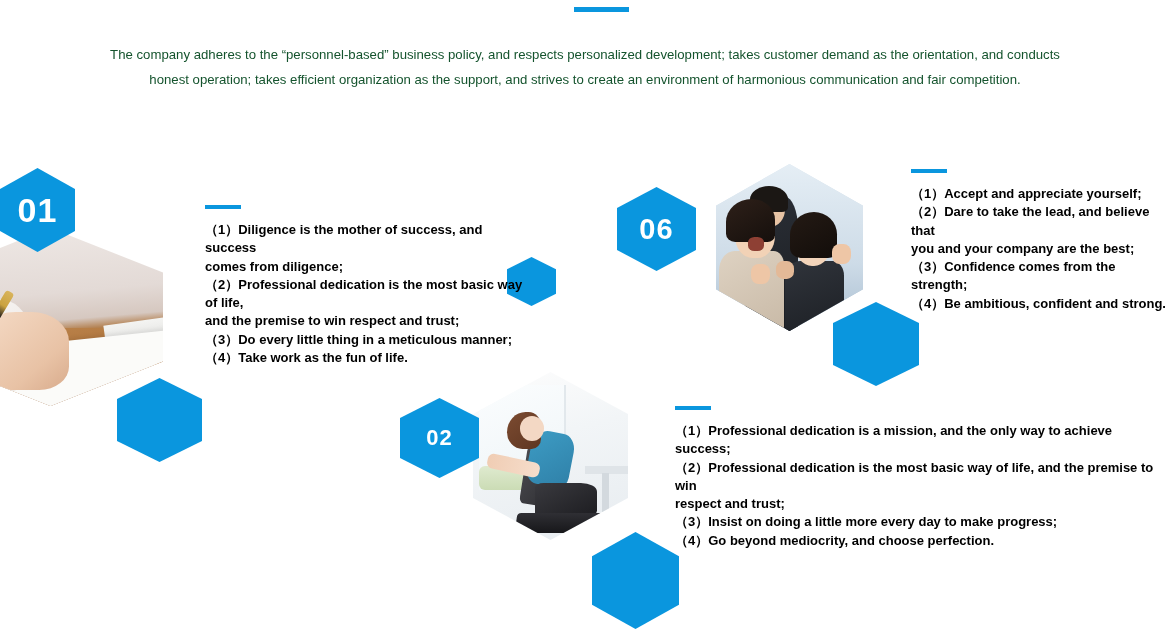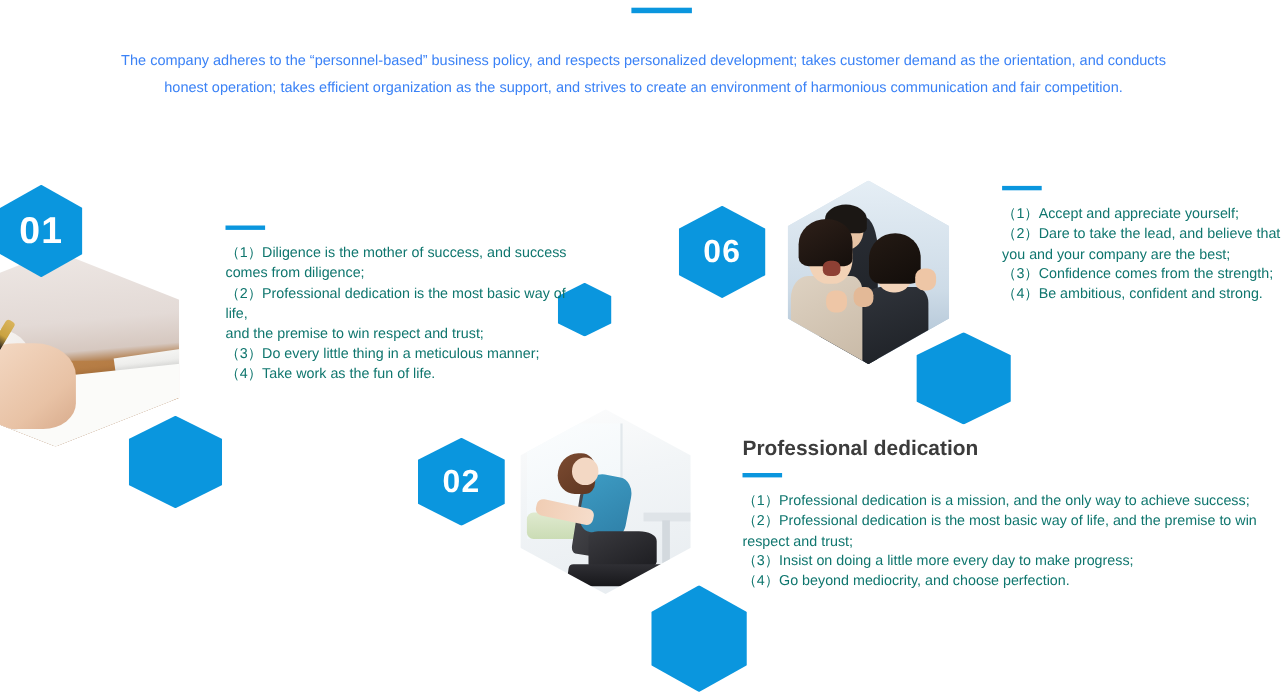--- a/index.html
+++ b/index.html
@@ -32,42 +32,42 @@
 
   
   .intro {
     position: absolute;
     left: 105px;
     top: 42px;
     width: 960px;
     text-align: center;
     font-size: 13.2px;
     line-height: 25px;
-    color: #3b82f6;
+    color: #14532d;
   }
 
   
   .hex {
     position: absolute;
     clip-path: polygon(50% 0%, 100% 25%, 100% 75%, 50% 100%, 0% 75%, 0% 25%);
   }
   .hex-solid { background: #0a96de; }
 
   .hex-num {
     display: flex;
     align-items: center;
     justify-content: center;
     color: #ffffff;
     font-weight: bold;
     letter-spacing: 1px;
   }
 
   
   #badge-01 { left: 0px;   top: 168px; width: 75px;  height: 84px; font-size: 34px; }
-  #badge-02 { left: 380px; top: 398px; width: 79px;  height: 80px; font-size: 29px; }
+  #badge-02 { left: 400px; top: 398px; width: 79px;  height: 80px; font-size: 22px; }
   #badge-03 { left: 617px; top: 187px; width: 79px;  height: 84px; font-size: 29px; }
 
   
   #deco-left   { left: 117px; top: 378px; width: 85px;  height: 84px; }
   #deco-mid    { left: 507px; top: 257px; width: 49px;  height: 49px; }
   #deco-bottom { left: 592px; top: 532px; width: 87px;  height: 97px; }
   #deco-right  { left: 833px; top: 302px; width: 86px;  height: 84px; }
 
   
   .photo {
@@ -270,22 +270,23 @@
   .title-rule {
     width: 36px;
     height: 4px;
     background: #0a96de;
     margin-top: 9px;
   }
   .block-body {
     margin-top: 12px;
     font-size: 13px;
     line-height: 18.3px;
-    color: #0f766e;
+    color: #000000;
     white-space: pre-line;
+    font-weight: bold;
   }
 
   #block-diligence  { left: 205px; top: 196px; width: 320px; }
   #block-confidence { left: 911px; top: 160px; width: 258px; }
   #block-dedication { left: 675px; top: 397px; width: 480px; }
 
   
   .layer-photo { z-index: 2; }
   .layer-deco  { z-index: 3; }
   .layer-badge { z-index: 5; }
@@ -369,21 +370,20 @@
   <div class="block layer-text" id="block-confidence">
     <div class="title-rule"></div>
     <div class="block-body">（1）Accept and appreciate yourself;
 （2）Dare to take the lead, and believe that
  you and your company are the best;
 （3）Confidence comes from the strength;
 （4）Be ambitious, confident and strong.</div>
   </div>
 
   <div class="block layer-text" id="block-dedication">
-    <div class="block-title">Professional dedication</div>
     <div class="title-rule"></div>
     <div class="block-body">（1）Professional dedication is a mission, and the only way to achieve success;
 （2）Professional dedication is the most basic way of life, and the premise to win
  respect and trust;
 （3）Insist on doing a little more every day to make progress;
 （4）Go beyond mediocrity, and choose perfection.</div>
   </div>
 
 </div>
 

